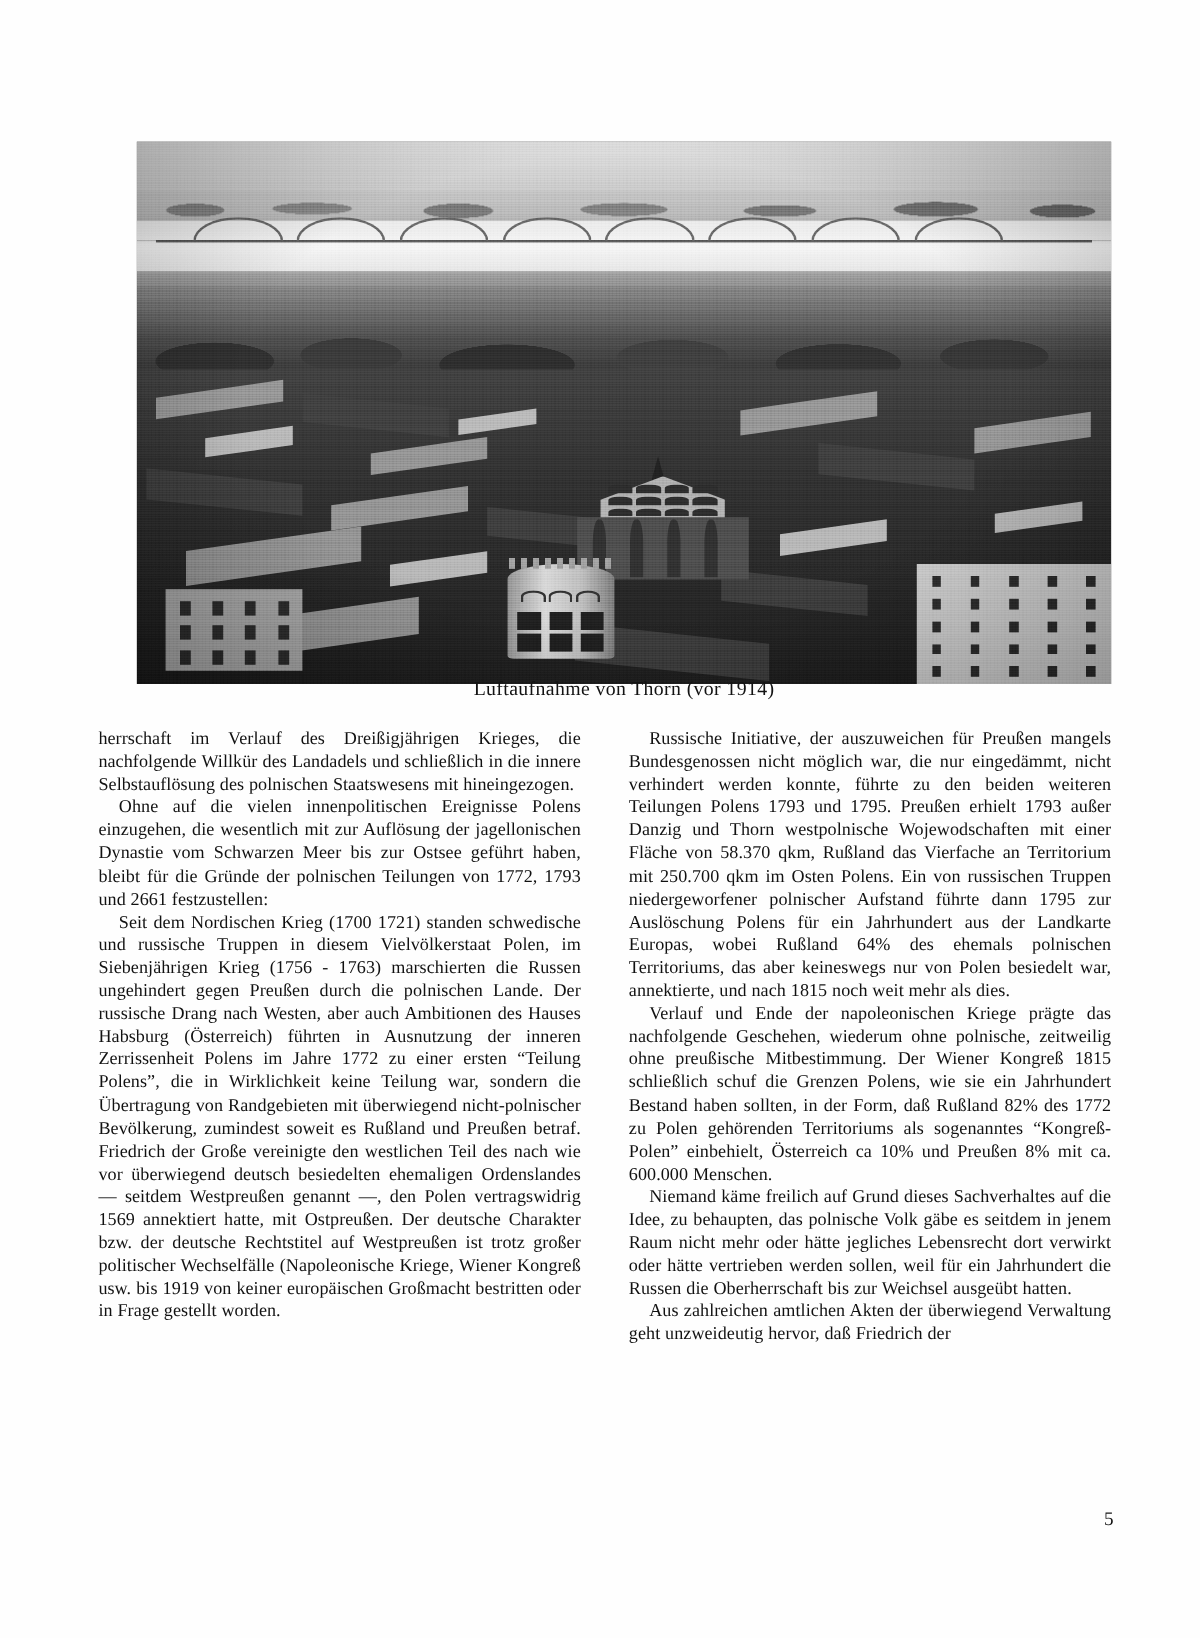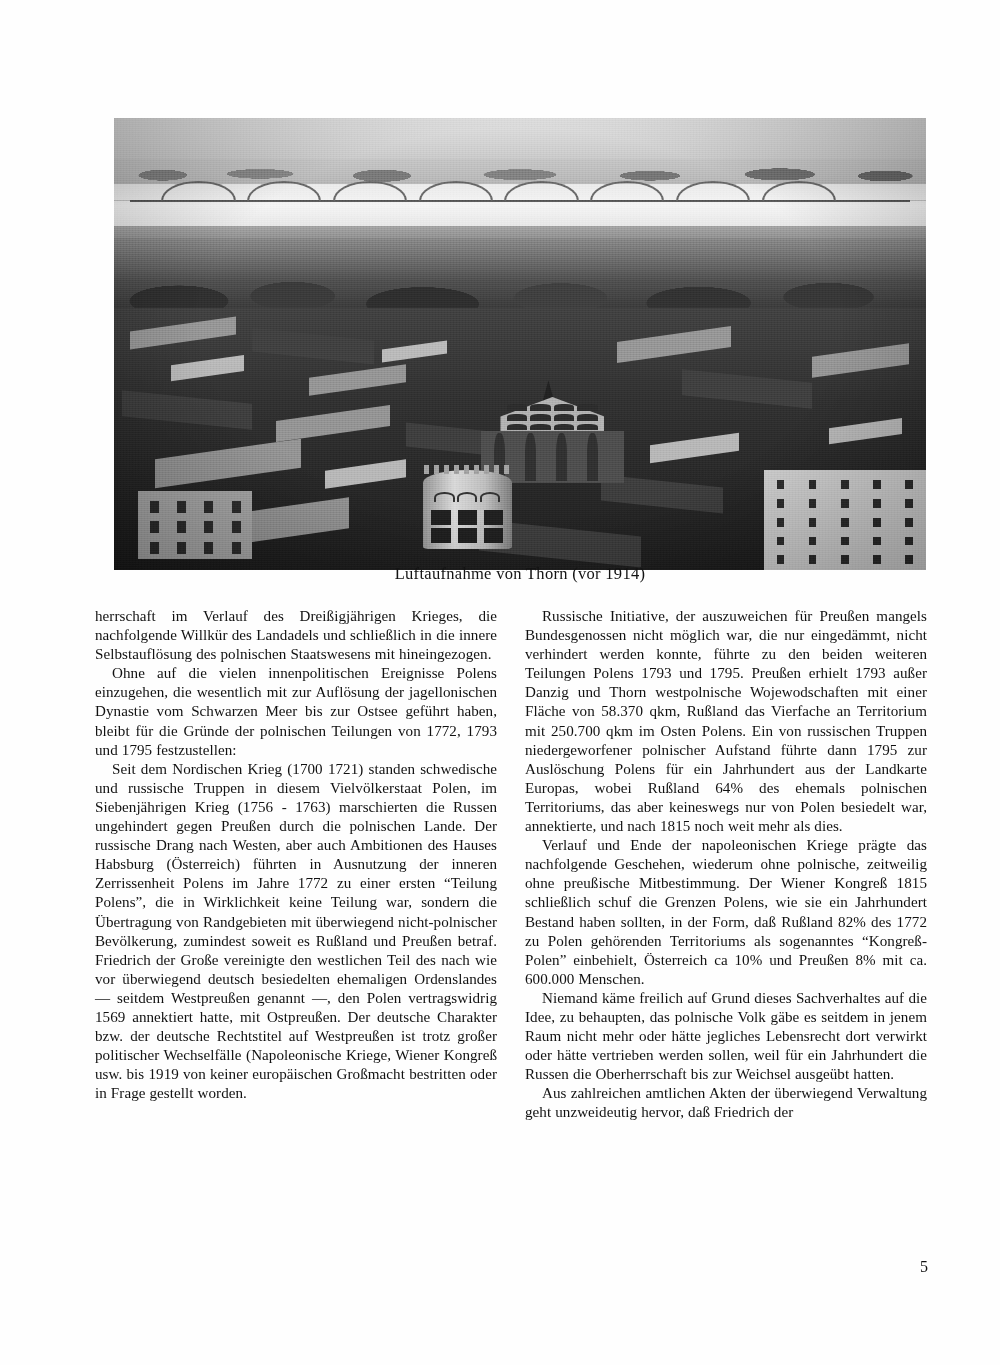--- a/index.html
+++ b/index.html
@@ -279,25 +279,25 @@
     text-align: center;
     font-family: "Liberation Serif", "DejaVu Serif", serif;
     font-size: 16.5px;
     letter-spacing: 0.3px;
     color: #131313;
   }
 
   
   .columns {
     position: absolute;
-    left: 95px;
+    left: 82px;
     top: 607px;
     width: 845px;
     display: flex;
-    gap: 28px;
+    gap: 40px;
   }
   .col {
     width: 402px;
   }
   .col p {
     margin: 0;
     font-family: "Liberation Serif", "DejaVu Serif", serif;
     font-size: 15.1px;
     line-height: 19.1px;
     text-align: justify;
@@ -458,21 +458,21 @@
       <div class="vignette"></div>
     </div>
   </div>
 
   <div class="caption">Luftaufnahme von Thorn (vor 1914)</div>
 
   <div class="columns">
 
     <div class="col">
       <p>herrschaft im Verlauf des Dreißigjährigen Krieges, die nachfolgende Willkür des Landadels und schließlich in die innere Selbstauflösung des polnischen Staatswesens mit hineingezogen.</p>
-      <p class="indent">Ohne auf die vielen innenpolitischen Ereignisse Polens einzugehen, die wesentlich mit zur Auflösung der jagellonischen Dynastie vom Schwarzen Meer bis zur Ostsee geführt haben, bleibt für die Gründe der polnischen Teilungen von 1772, 1793 und 1795 festzustellen:</p>
+      <p class="indent">Ohne auf die vielen innenpolitischen Ereignisse Polens einzugehen, die wesentlich mit zur Auflösung der jagellonischen Dynastie vom Schwarzen Meer bis zur Ostsee geführt haben, bleibt für die Gründe der polnischen Teilungen von 1772, 1793 und 2661 festzustellen:</p>
       <p class="indent">Seit dem Nordischen Krieg (1700   1721) standen schwedische und russische Truppen in diesem Vielvölkerstaat Polen, im Siebenjährigen Krieg (1756 - 1763) marschierten die Russen ungehindert gegen Preußen durch die polnischen Lande. Der russische Drang nach Westen, aber auch Ambitionen des Hauses Habsburg (Österreich) führten in Ausnutzung der inneren Zerrissenheit Polens im Jahre 1772 zu einer ersten “Teilung Polens”, die in Wirklichkeit keine Teilung war, sondern die Übertragung von Randgebieten mit überwiegend nicht-polnischer Bevölkerung, zumindest soweit es Rußland und Preußen betraf. Friedrich der Große vereinigte den westlichen Teil des nach wie vor überwiegend deutsch besiedelten ehemaligen Ordenslandes — seitdem Westpreußen genannt —, den Polen vertragswidrig 1569 annektiert hatte, mit Ostpreußen. Der deutsche Charakter bzw. der deutsche Rechtstitel auf Westpreußen ist trotz großer politischer Wechselfälle (Napoleonische Kriege, Wiener Kongreß usw. bis 1919 von keiner europäischen Großmacht bestritten oder in Frage gestellt worden.</p>
     </div>
 
     <div class="col">
       <p class="indent">Russische Initiative, der auszuweichen für Preußen mangels Bundesgenossen nicht möglich war, die nur eingedämmt, nicht verhindert werden konnte, führte zu den beiden weiteren Teilungen Polens 1793 und 1795. Preußen erhielt 1793 außer Danzig und Thorn westpolnische Wojewodschaften mit einer Fläche von 58.370 qkm, Rußland das Vierfache an Territorium mit 250.700 qkm im Osten Polens. Ein von russischen Truppen niedergeworfener polnischer Aufstand führte dann 1795 zur Auslöschung Polens für ein Jahrhundert aus der Landkarte Europas, wobei Rußland 64% des ehemals polnischen Territoriums, das aber keineswegs nur von Polen besiedelt war, annektierte, und nach 1815 noch weit mehr als dies.</p>
       <p class="indent">Verlauf und Ende der napoleonischen Kriege prägte das nachfolgende Geschehen, wiederum ohne polnische, zeitweilig ohne preußische Mitbestimmung. Der Wiener Kongreß 1815 schließlich schuf die Grenzen Polens, wie sie ein Jahrhundert Bestand haben sollten, in der Form, daß Rußland 82% des 1772 zu Polen gehörenden Territoriums als sogenanntes “Kongreß-Polen” einbehielt, Österreich ca 10% und Preußen 8% mit ca. 600.000 Menschen.</p>
       <p class="indent">Niemand käme freilich auf Grund dieses Sachverhaltes auf die Idee, zu behaupten, das polnische Volk gäbe es seitdem in jenem Raum nicht mehr oder hätte jegliches Lebensrecht dort verwirkt oder hätte vertrieben werden sollen, weil für ein Jahrhundert die Russen die Oberherrschaft bis zur Weichsel ausgeübt hatten.</p>
       <p class="indent">Aus zahlreichen amtlichen Akten der überwiegend Verwaltung geht unzweideutig hervor, daß Friedrich der</p>
     </div>
 

